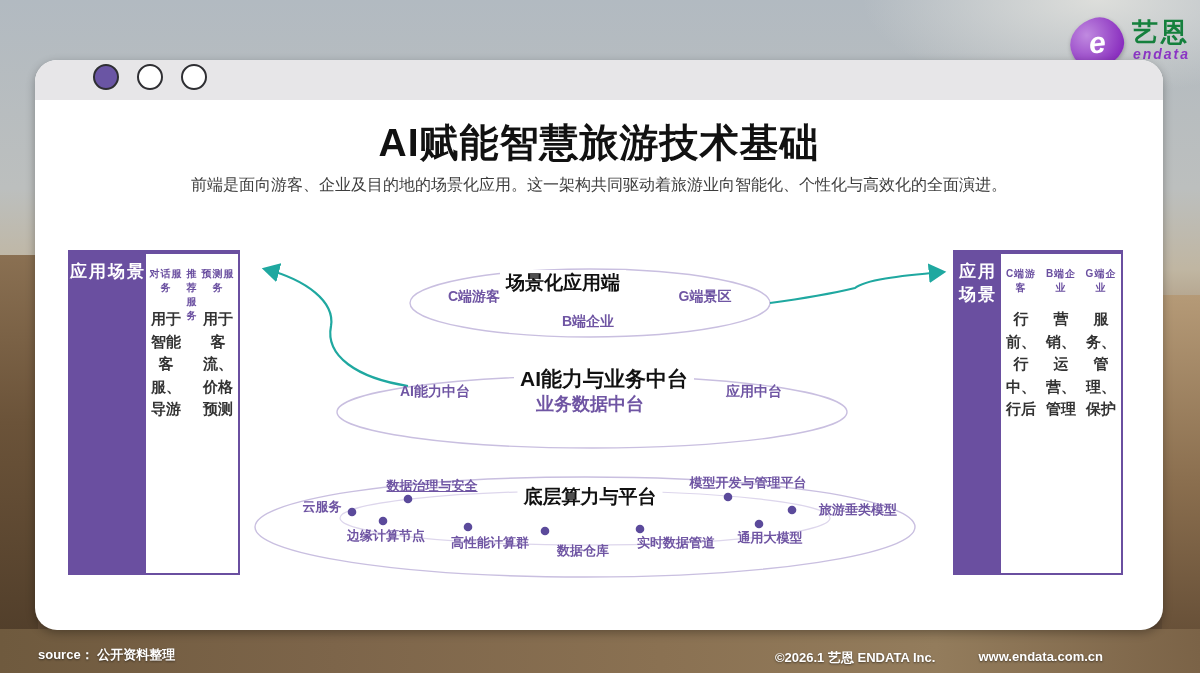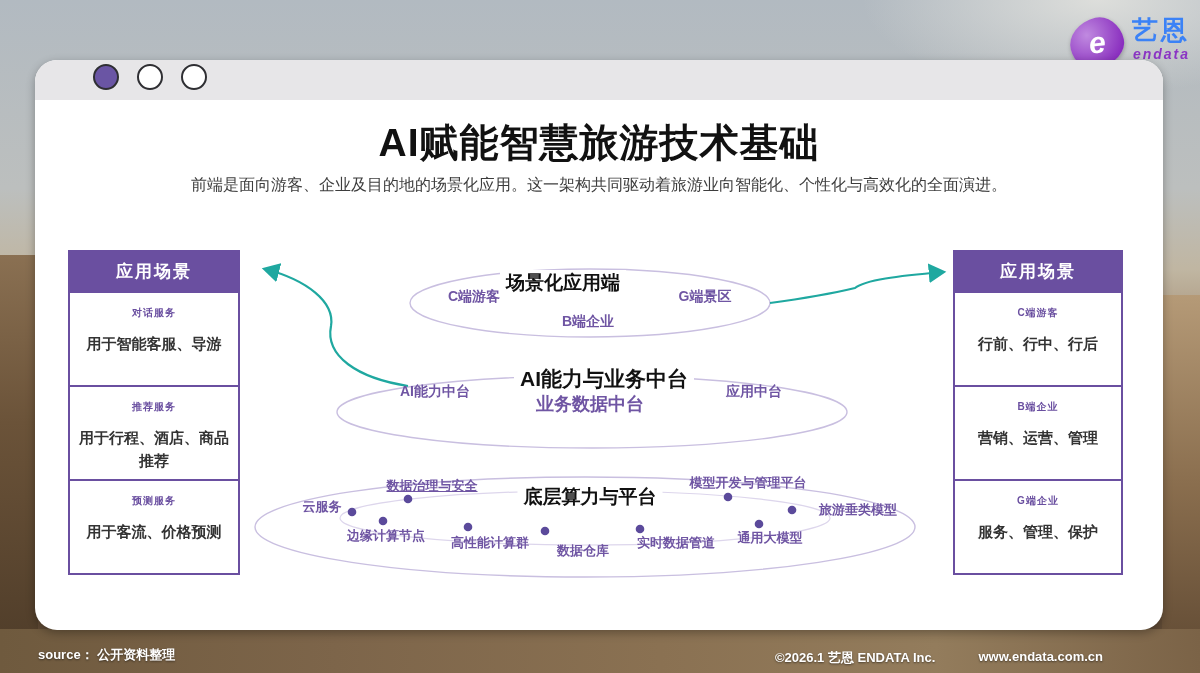--- a/index.html
+++ b/index.html
@@ -25,40 +25,40 @@
     background:radial-gradient(ellipse at 70% 0%,#dddedb 0%,rgba(221,222,219,0) 70%);}
 
   
   .logo{position:absolute;top:18px;right:10px;display:flex;align-items:flex-start;gap:8px;}
   .logo-blob{width:54px;height:50px;border-radius:58% 42% 60% 40% / 50% 55% 45% 50%;
     transform:rotate(-14deg);
     background:radial-gradient(circle at 35% 30%,#c08ae0,#8a2fbf 75%);
     display:flex;align-items:center;justify-content:center;
     box-shadow:0 2px 4px rgba(0,0,0,.25);}
   .logo-blob span{color:#fff;font-weight:bold;font-style:italic;font-size:30px;transform:rotate(8deg);}
-  .logo-cn{font-size:26px;font-weight:bold;color:#3b82f6;line-height:28px;letter-spacing:3px;font-family:Liberation Mono, monospace;}
+  .logo-cn{font-size:26px;font-weight:bold;color:#15803d;line-height:28px;letter-spacing:3px;}
   .logo-en{font-size:14px;font-weight:bold;font-style:italic;color:#8b35c4;letter-spacing:2px;text-align:right;}
 
   
   .card{position:absolute;left:35px;top:60px;width:1128px;height:570px;background:#fff;
     border-radius:22px;box-shadow:0 3px 10px rgba(0,0,0,.3);overflow:hidden;}
   .titlebar{position:absolute;left:0;top:0;width:100%;height:40px;background:#e7e6e8;}
   .dot{position:absolute;top:4px;width:26px;height:26px;border-radius:50%;border:2.5px solid #2f2f33;background:#fff;box-sizing:border-box;}
   .dot1{left:58px;background:#6a55a4;}
   .dot2{left:102px;}
   .dot3{left:146px;}
 
   h1{position:absolute;left:0;top:56px;width:100%;margin:0;text-align:center;
     font-size:39px;font-weight:bold;color:#111;letter-spacing:1px;}
   .subtitle{position:absolute;left:0;top:112px;width:100%;text-align:center;
     font-size:16px;line-height:25px;color:#3d3d3d;font-weight:500;}
 
   
   .panel{position:absolute;top:190px;height:325px;background:#fff;border:2px solid var(--accent-purple);
-    box-sizing:border-box;display:flex;flex-direction:column;}
+    box-sizing:border-box;display:flex;flex-direction:row;}
   .panel-left{left:33px;width:172px;}
   .panel-right{left:918px;width:170px;}
   .panel-header{background:var(--accent-purple);color:#fff;text-align:center;font-weight:bold;
     font-size:17px;padding:8px 0;letter-spacing:2px;}
   .panel-sec{flex:1;border-top:2px solid var(--accent-purple);text-align:center;padding-top:13px;box-sizing:border-box;}
   .sec-title{color:var(--accent-purple);font-weight:bold;font-size:10px;margin-bottom:13px;letter-spacing:1px;}
   .sec-desc{font-size:15px;font-weight:bold;color:#333;line-height:1.5;padding:0 5px;}
 
   
   .diagram-svg{position:absolute;left:0;top:0;width:1128px;height:570px;}
@@ -121,21 +121,20 @@
   </div>
 
   <aside class="panel panel-left">
     <div class="panel-header">应用场景</div>
     <div class="panel-sec">
       <div class="sec-title">对话服务</div>
       <div class="sec-desc">用于智能客服、导游</div>
     </div>
     <div class="panel-sec">
       <div class="sec-title">推荐服务</div>
-      <div class="sec-desc">用于行程、酒店、商品推荐</div>
     </div>
     <div class="panel-sec">
       <div class="sec-title">预测服务</div>
       <div class="sec-desc">用于客流、价格预测</div>
     </div>
   </aside>
 
   <aside class="panel panel-right">
     <div class="panel-header">应用场景</div>
     <div class="panel-sec">

